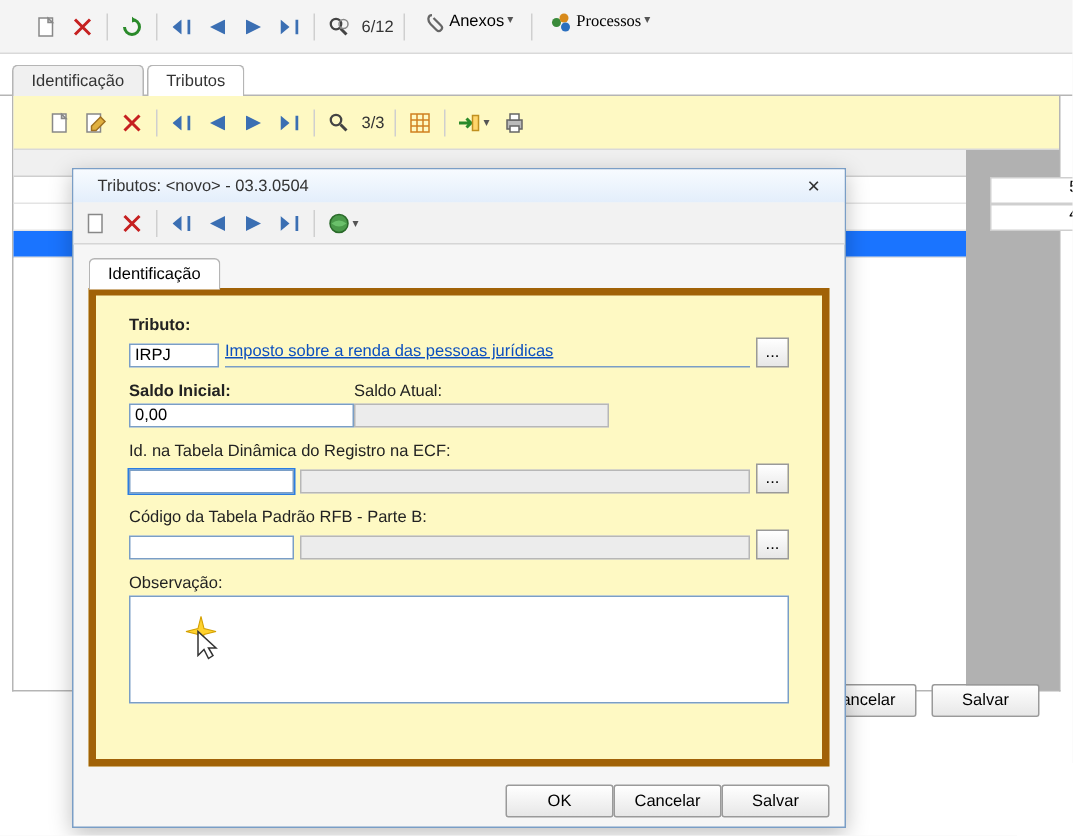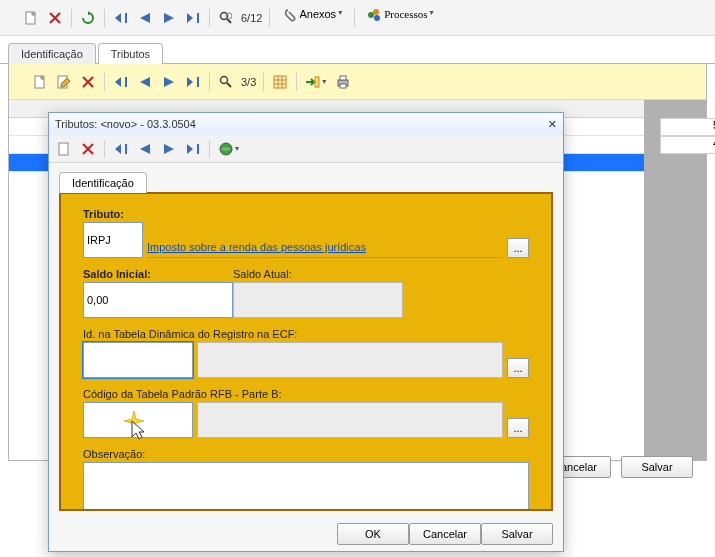--- a/index.html
+++ b/index.html
@@ -25,32 +25,32 @@
   .gridhead { height: 18px; background: #f0f0f0; border-bottom: 1px solid #cfcfcf; }
   .gridcell { height: 18px; border-bottom: 1px solid #e4e4e4; }
   .highlightcell { background: #1a74ff; }
 
   
   .footer { display: flex; justify-content: flex-end; gap: 10px; padding: 8px 14px; }
   .btn { min-width: 72px; height: 22px; border: 1px solid #9a9a9a; background: linear-gradient(#fff,#e7e7e7); border-radius: 2px; cursor: pointer; }
 
   
   .dialog { position: absolute; left: 48px; top: 112px; width: 516px; height: 440px; background: #f6f6f6; border: 1px solid #7a9ec6; box-shadow: 0 4px 14px rgba(0,0,0,.25); display:flex; flex-direction:column; }
-  .titlebar { display: flex; align-items: center; justify-content: space-between; height: 22px; padding: 0 6px; background: linear-gradient(#f7fbff,#e3eefb); color: #333; }
+  .titlebar { display: flex; align-items: center; justify-content: space-between; height: 22px; padding: 0 16px; background: linear-gradient(#f7fbff,#e3eefb); color: #333; }
   .dlg-toolbar { display: flex; align-items: center; height: 28px; padding: 2px 4px; gap: 2px; background: #f2f2f2; border-bottom: 1px solid #d6d6d6; }
 
   .dlgtabs { display:flex; padding: 8px 10px 0 10px; }
   .dlgtab { padding: 4px 12px; border:1px solid #b5b5b5; border-bottom:none; border-radius:4px 4px 0 0; background:#fff; position:relative; top:1px; }
-  .dlgpanel { margin: 0 10px 6px 10px; border:2px solid #a16207; background:#eab308; flex:1; padding: 14px 22px 8px 22px; overflow:hidden; }
+  .dlgpanel { margin: 0 10px 6px 10px; border:5px solid #a16207; background:#fef9c3; flex:1; padding: 14px 22px 8px 22px; overflow:hidden; }
 
   .formrow { margin-bottom: 10px; }
   .formlabel { font-weight: bold; color:#222; display:block; margin-bottom:2px; }
   .formlabel.plain { font-weight: normal; }
   .inline { display:flex; align-items:flex-end; gap:4px; }
-  .txt { height:36px; border:1px solid #7a9ec6; padding: 1px 3px; background:#fff; font-size:11px; }
+  .txt { height:16px; border:1px solid #7a9ec6; padding: 1px 3px; background:#fff; font-size:11px; }
   .txt.ro { background:#ececec; border-color:#b7b7b7; }
   .smallbtn { width:22px; height:20px; border:1px solid #9a9a9a; background:linear-gradient(#fff,#e7e7e7); cursor:pointer; }
   .link { color:#0b4fbf; text-decoration: underline; cursor:pointer; }
   textarea.txt { height:72px; resize:none; width: 100%; }
   .dlgfooter { display:flex; justify-content:flex-end; gap:0; padding: 6px 10px; }
 
   .ico { display:inline-block; }
 
   .focus-input { outline: 1px solid #2b7de1; }
 

